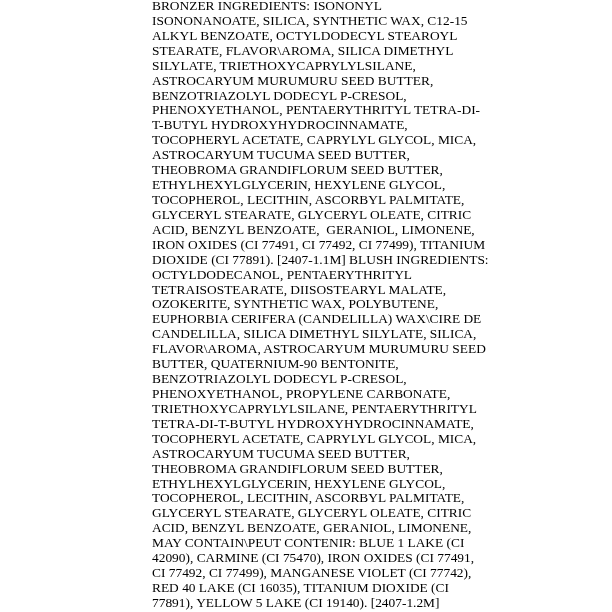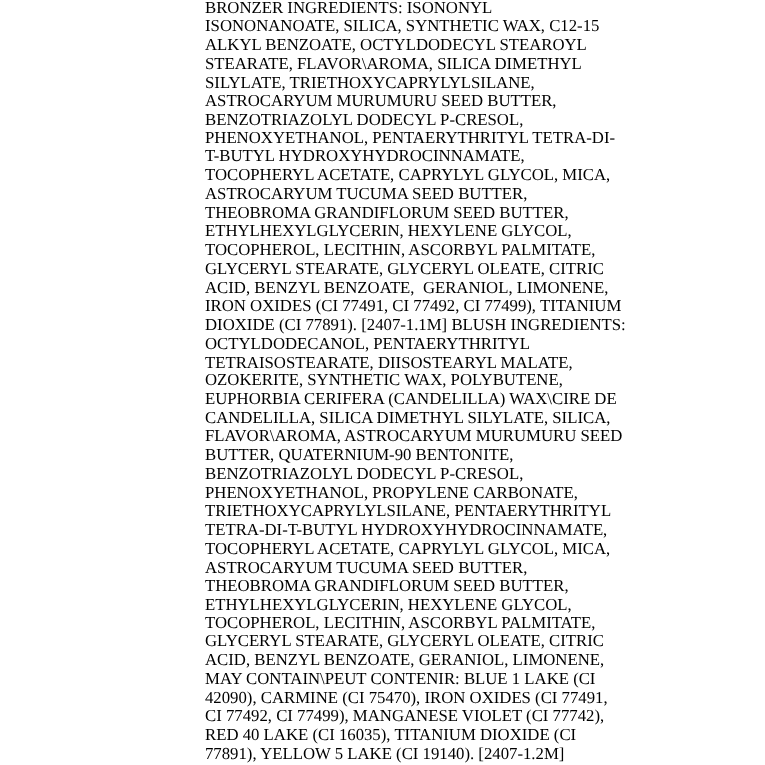--- a/index.html
+++ b/index.html
@@ -25,21 +25,20 @@
     top: -1px;
     width: 350px;
     font-size: 13.4px;
     line-height: 14.93px;
     color: #000000;
     white-space: pre;
     letter-spacing: 0;
   }
   .text-block .line {
     height: 14.93px;
-    margin-left: 12px;
   }
 </style>
 </head>
 <body>
 
 <div class="page">
   <div class="text-block"><div class="line">BRONZER INGREDIENTS: ISONONYL</div><div class="line">ISONONANOATE, SILICA, SYNTHETIC WAX, C12-15</div><div class="line">ALKYL BENZOATE, OCTYLDODECYL STEAROYL</div><div class="line">STEARATE, FLAVOR\AROMA, SILICA DIMETHYL</div><div class="line">SILYLATE, TRIETHOXYCAPRYLYLSILANE,</div><div class="line">ASTROCARYUM MURUMURU SEED BUTTER,</div><div class="line">BENZOTRIAZOLYL DODECYL P-CRESOL,</div><div class="line">PHENOXYETHANOL, PENTAERYTHRITYL TETRA-DI-</div><div class="line">T-BUTYL HYDROXYHYDROCINNAMATE,</div><div class="line">TOCOPHERYL ACETATE, CAPRYLYL GLYCOL, MICA,</div><div class="line">ASTROCARYUM TUCUMA SEED BUTTER,</div><div class="line">THEOBROMA GRANDIFLORUM SEED BUTTER,</div><div class="line">ETHYLHEXYLGLYCERIN, HEXYLENE GLYCOL,</div><div class="line">TOCOPHEROL, LECITHIN, ASCORBYL PALMITATE,</div><div class="line">GLYCERYL STEARATE, GLYCERYL OLEATE, CITRIC</div><div class="line">ACID, BENZYL BENZOATE,  GERANIOL, LIMONENE,</div><div class="line">IRON OXIDES (CI 77491, CI 77492, CI 77499), TITANIUM</div><div class="line">DIOXIDE (CI 77891). [2407-1.1M] BLUSH INGREDIENTS:</div><div class="line">OCTYLDODECANOL, PENTAERYTHRITYL</div><div class="line">TETRAISOSTEARATE, DIISOSTEARYL MALATE,</div><div class="line">OZOKERITE, SYNTHETIC WAX, POLYBUTENE,</div><div class="line">EUPHORBIA CERIFERA (CANDELILLA) WAX\CIRE DE</div><div class="line">CANDELILLA, SILICA DIMETHYL SILYLATE, SILICA,</div><div class="line">FLAVOR\AROMA, ASTROCARYUM MURUMURU SEED</div><div class="line">BUTTER, QUATERNIUM-90 BENTONITE,</div><div class="line">BENZOTRIAZOLYL DODECYL P-CRESOL,</div><div class="line">PHENOXYETHANOL, PROPYLENE CARBONATE,</div><div class="line">TRIETHOXYCAPRYLYLSILANE, PENTAERYTHRITYL</div><div class="line">TETRA-DI-T-BUTYL HYDROXYHYDROCINNAMATE,</div><div class="line">TOCOPHERYL ACETATE, CAPRYLYL GLYCOL, MICA,</div><div class="line">ASTROCARYUM TUCUMA SEED BUTTER,</div><div class="line">THEOBROMA GRANDIFLORUM SEED BUTTER,</div><div class="line">ETHYLHEXYLGLYCERIN, HEXYLENE GLYCOL,</div><div class="line">TOCOPHEROL, LECITHIN, ASCORBYL PALMITATE,</div><div class="line">GLYCERYL STEARATE, GLYCERYL OLEATE, CITRIC</div><div class="line">ACID, BENZYL BENZOATE, GERANIOL, LIMONENE,</div><div class="line">MAY CONTAIN\PEUT CONTENIR: BLUE 1 LAKE (CI</div><div class="line">42090), CARMINE (CI 75470), IRON OXIDES (CI 77491,</div><div class="line">CI 77492, CI 77499), MANGANESE VIOLET (CI 77742),</div><div class="line">RED 40 LAKE (CI 16035), TITANIUM DIOXIDE (CI</div><div class="line">77891), YELLOW 5 LAKE (CI 19140). [2407-1.2M]</div></div>
 </div>
 
 </body></html>

